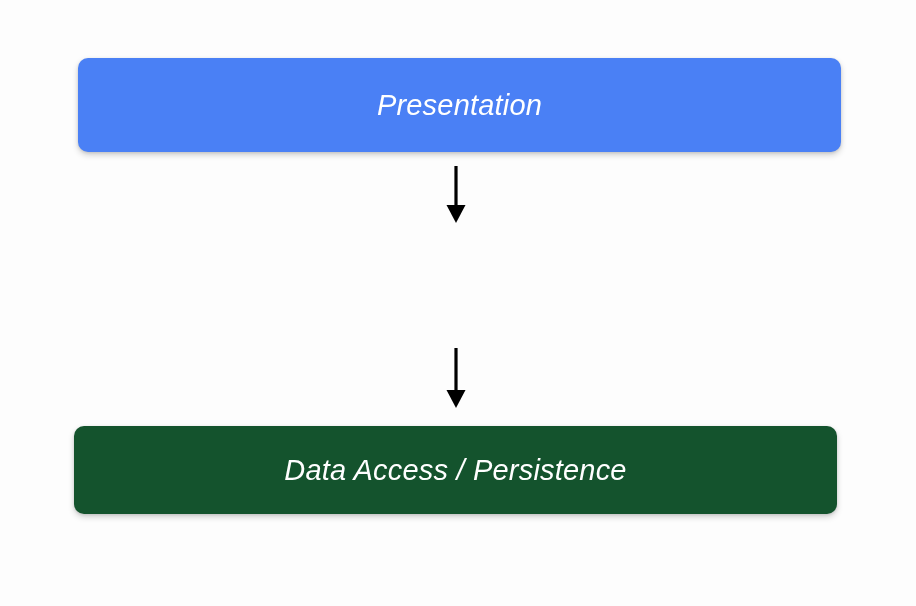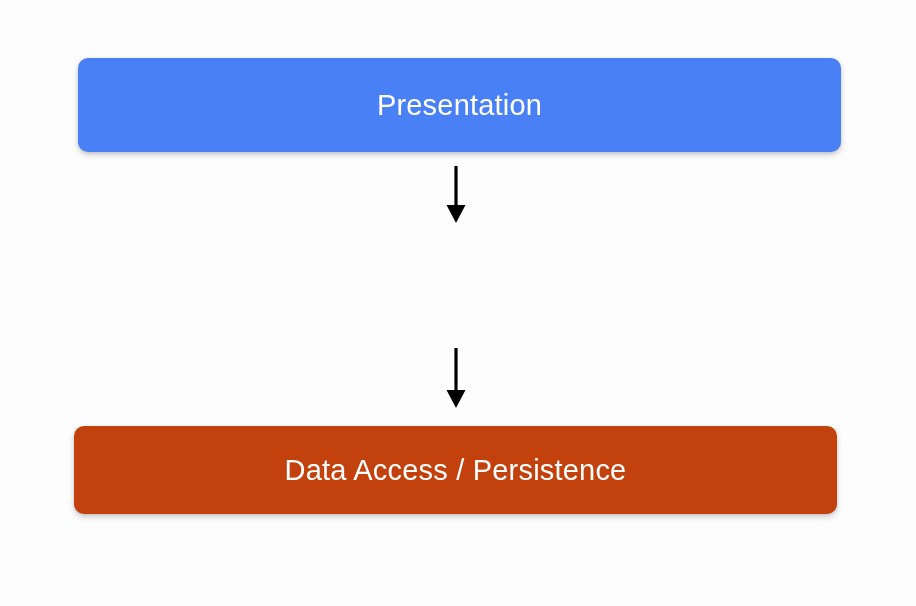--- a/index.html
+++ b/index.html
@@ -13,20 +13,21 @@
     background: #fdfdfd;
     font-family: "Liberation Sans", sans-serif;
     overflow: hidden;
   }
 
   #diagram-canvas {
     position: relative;
     width: 916px;
     height: 606px;
     background: #fdfdfd;
+    font-style: italic;
   }
 
   
   .layer-box {
     position: absolute;
     box-sizing: border-box;
     border-radius: 10px;
     display: flex;
     align-items: center;
     justify-content: center;
@@ -98,17 +99,17 @@
     <line class="arrow-shaft" x1="456" y1="166" x2="456" y2="207" style="stroke: rgb(0, 0, 0);"></line>
     <polygon class="arrow-head" points="446.5,205 465.5,205 456,223" style="fill: rgb(0, 0, 0);"></polygon>
   </svg>
 
 
   <svg class="flow-arrow" viewBox="0 0 916 606" xmlns="http://www.w3.org/2000/svg">
     <line class="arrow-shaft" x1="456" y1="348" x2="456" y2="392" style="stroke: rgb(0, 0, 0);"></line>
     <polygon class="arrow-head" points="446.5,390 465.5,390 456,408" style="fill: rgb(0, 0, 0);"></polygon>
   </svg>
 
-  <div class="layer-box" id="layer-data" style="background:#c2410c;">
+  <div class="layer-box" id="layer-data" style="background:#14532d;">
     <span class="layer-label" style="color: rgb(255, 255, 255);">Data Access / Persistence</span>
   </div>
 
 </div>
 
 </body></html>

